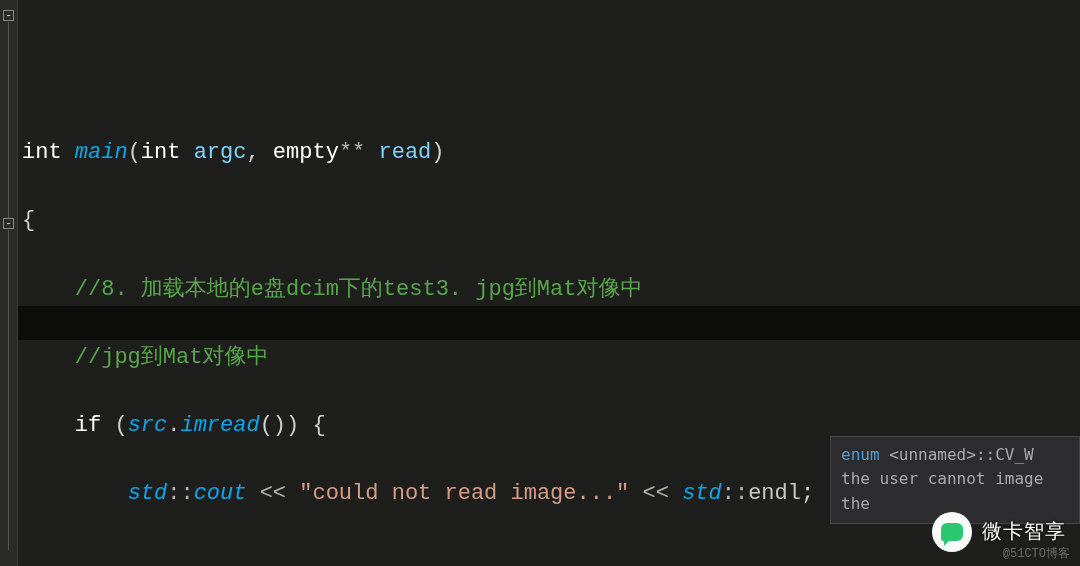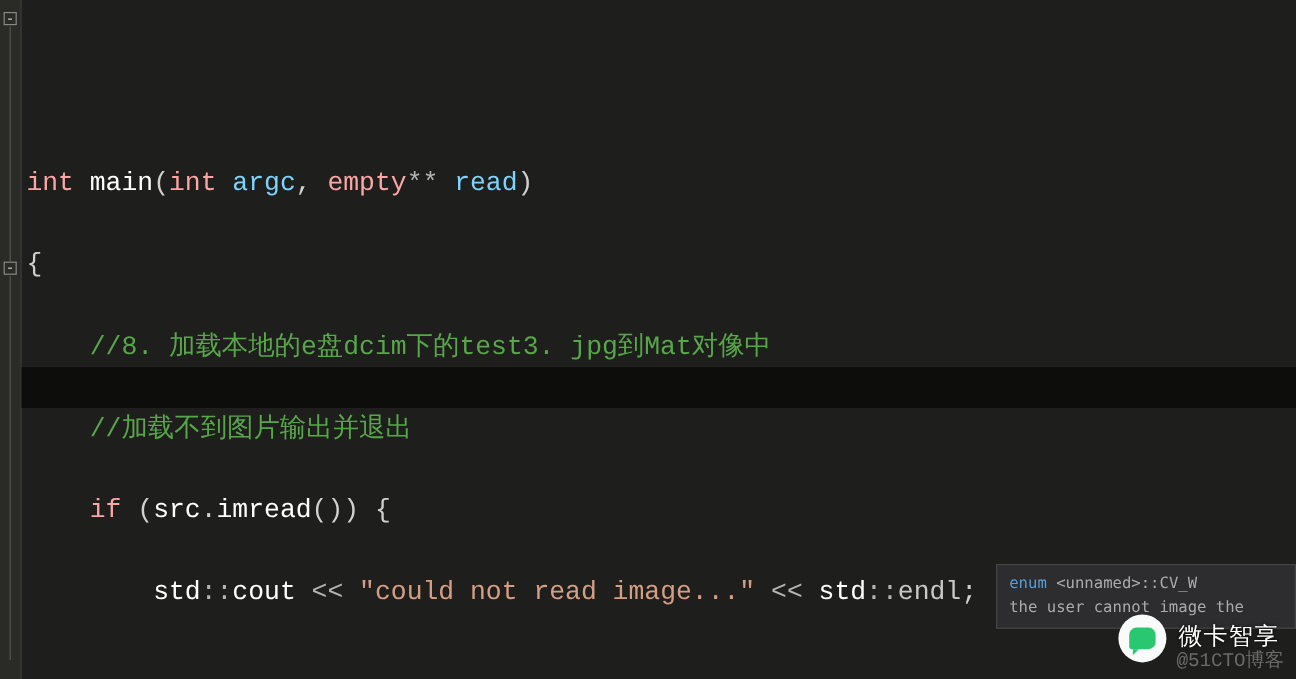--- a/index.html
+++ b/index.html
@@ -58,37 +58,37 @@
   .line { height: 34px; }
   .current-line {
     position: absolute;
     left: 0;
     right: 0;
     height: 34px;
     background: #0d0d0b;
     z-index: 0;
   }
   .code-content { position: relative; z-index: 1; }
-  .kw   { color: #fca5a5; }
+  .kw   { color: #ffffff; }
   .cls  { color: #4ec9b0; }
-  .id   { color: #ffffff; }
+  .id   { color: #0ea5e9; font-style: italic; }
   .parm { color: #7dd3fc; }
   .op   { color: #b4b4b4; }
   .punc { color: #d0d0d0; }
   .str  { color: #d69d85; }
   .cmt  { color: #57a64a; }
   .endl { color: #c8c8c8; }
   .tooltip {
     position: absolute;
     right: 0;
     bottom: 42px;
     background: #2d2d30;
     border: 1px solid #454545;
     color: #aaa;
-    font-size: 13px;
+    font-size: 16px;
     padding: 6px 10px;
     z-index: 5;
     width: 250px;
     font-family: Consolas, monospace;
   }
   .tooltip .tk { color: #569cd6; }
   .watermark {
     position: absolute;
     right: 14px;
     bottom: 14px;
@@ -112,21 +112,21 @@
     content:""; position:absolute; bottom:-5px; left:3px;
     border-width:5px 5px 0 0; border-style:solid;
     border-color:#29c76f transparent transparent transparent;
   }
   .wm-text { color:#fff; font-size:20px; font-weight:400; letter-spacing:1px; text-shadow:0 0 3px #000;}
   .attribution {
     position: absolute;
     right: 10px;
     bottom: 2px;
     color: #6a6a6a;
-    font-size: 16px;
+    font-size: 12px;
     z-index: 9;
     margin-top: 45px;
   }
 </style>
 </head>
 <body>
 
 <div class="editor">
   <div class="gutter">
     <div class="fold-box" style="top:10px;"></div>
@@ -134,21 +134,21 @@
     <div class="fold-box" style="top:218px;"></div>
     <div class="fold-line" style="top:230px; height:320px;"></div>
   </div>
 
   <div class="code">
     <div class="current-line" style="top:306px;"></div>
     <div class="code-content">
 <div class="line"><span class="kw">int</span><span class="id"> main</span><span class="punc">(</span><span class="kw">int</span><span class="parm"> argc</span><span class="punc">, </span><span class="kw">empty</span><span class="op">**</span><span class="parm"> read</span><span class="punc">)</span></div>
 <div class="line"><span class="punc">{</span></div>
 <div class="line">    <span class="cmt">//8. 加载本地的e盘dcim下的test3. jpg到Mat对像中</span></div>
-<div class="line">    <span class="cmt">//加载不到图片输出并退出</span></div>
+<div class="line">    <span class="cmt">//jpg到Mat对像中</span></div>
 <div class="line">    <span class="kw">if</span><span> </span><span class="punc">(</span><span class="id">src</span><span class="punc">.</span><span class="id">imread</span><span class="punc">()</span><span class="punc">) </span><span class="punc">{</span></div>
 <div class="line">        <span class="id">std</span><span class="op">::</span><span class="id">cout </span><span class="op">&lt;&lt; </span><span class="str">"could not read image..."</span><span class="op"> &lt;&lt; </span><span class="id">std</span><span class="op">::</span><span class="endl">endl</span><span class="punc">;</span></div>
 
 
 
 
 
 
 
     </div>

